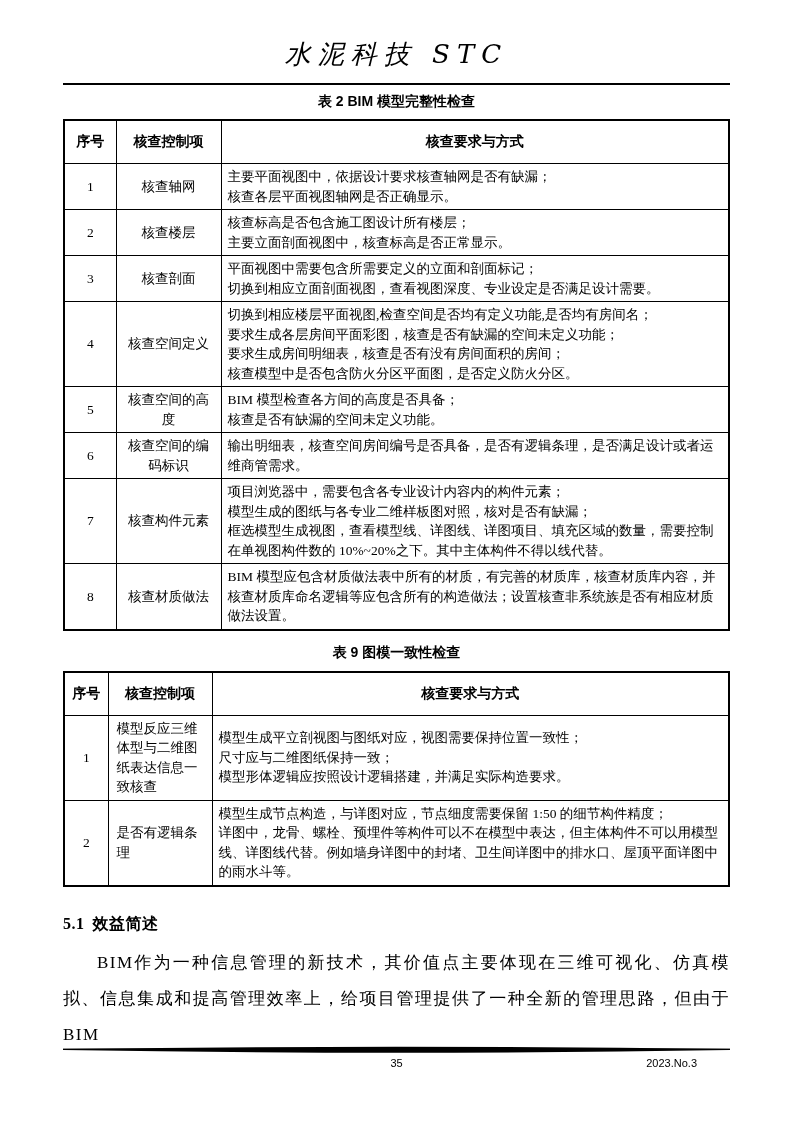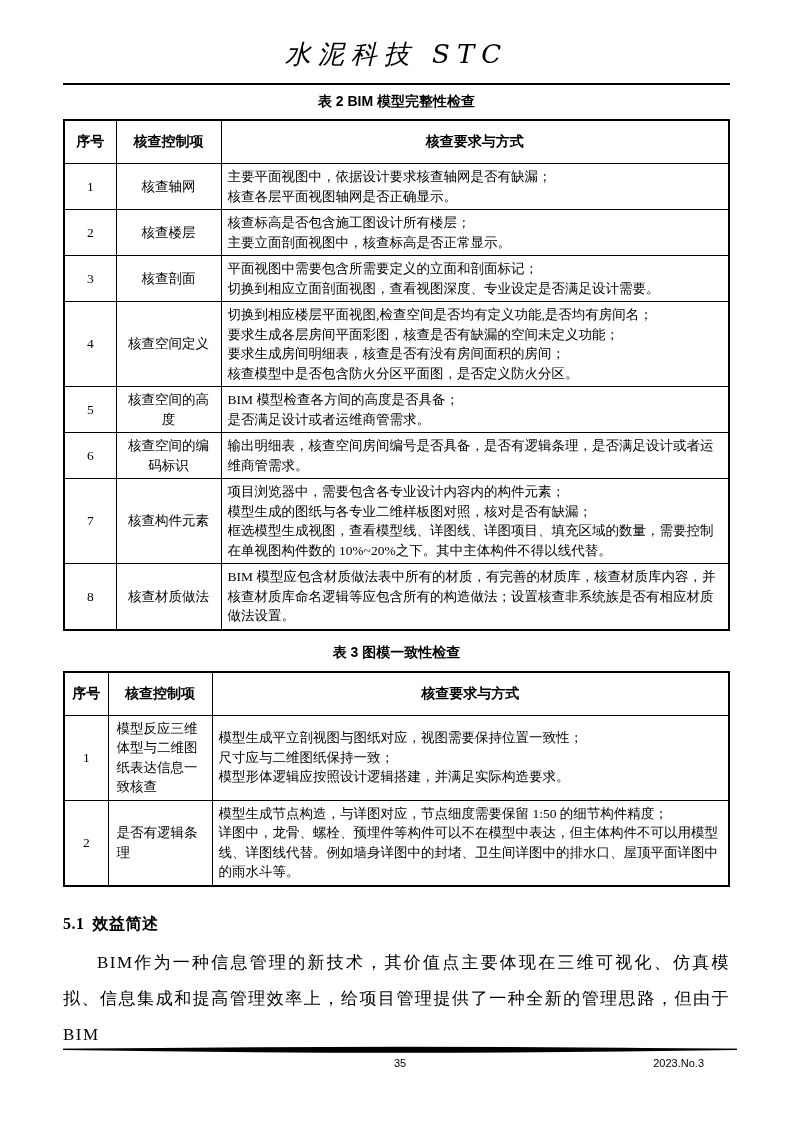--- a/index.html
+++ b/index.html
@@ -54,21 +54,21 @@
     font-family:Liberation Serif, serif;font-weight:bold;
     font-size:16px;line-height:22px;margin:26px 0 0 0;letter-spacing:0.5px;
   }
   .sec-h2 .h-num{margin-right:8px;}
 
   .body-par{
     margin:10px 0 0 0;font-size:17px;line-height:36px;letter-spacing:1.5px;
     text-align:justify;text-indent:2em;
   }
 
-  .footer{position:absolute;left:63px;right:56px;top:1046px;height:30px;}
+  .footer{position:absolute;left:63px;right:63px;top:1046px;height:30px;}
   .footer-rule{display:block;width:100%;height:9px;}
   .footer-nums{
     position:relative;text-align:center;
     font-family:"Liberation Sans","DejaVu Sans",sans-serif;font-size:11px;
     line-height:14px;margin-top:1px;
   }
   .issue{position:absolute;right:33px;top:0;}
 </style>
 </head>
 <body>
@@ -125,21 +125,21 @@
             <div>要求生成各层房间平面彩图，核查是否有缺漏的空间未定义功能；</div>
             <div>要求生成房间明细表，核查是否有没有房间面积的房间；</div>
             <div>核查模型中是否包含防火分区平面图，是否定义防火分区。</div>
           </td>
         </tr>
         <tr>
           <td class="c-no">5</td>
           <td class="c-item">核查空间的高度</td>
           <td class="c-req">
             <div>BIM 模型检查各方间的高度是否具备；</div>
-            <div>是否满足设计或者运维商管需求。</div>
+            <div>核查是否有缺漏的空间未定义功能。</div>
           </td>
         </tr>
         <tr>
           <td class="c-no">6</td>
           <td class="c-item">核查空间的编码标识</td>
           <td class="c-req">
             <div>输出明细表，核查空间房间编号是否具备，是否有逻辑条理，是否满足设计或者运维商管需求。</div>
           </td>
         </tr>
         <tr>
@@ -154,21 +154,21 @@
         <tr>
           <td class="c-no">8</td>
           <td class="c-item">核查材质做法</td>
           <td class="c-req">
             <div>BIM 模型应包含材质做法表中所有的材质，有完善的材质库，核查材质库内容，并核查材质库命名逻辑等应包含所有的构造做法；设置核查非系统族是否有相应材质做法设置。</div>
           </td>
         </tr>
       </tbody>
   </table>
 
-  <div class="table-caption caption-t3">表 3 图模一致性检查</div>
+  <div class="table-caption caption-t3">表 9 图模一致性检查</div>
   <table class="check-table t3">
     <colgroup>
         <col class="col-no">
         <col class="col-item">
         <col class="col-req">
       </colgroup>
     <thead>
       <tr>
         <th>序号</th>
         <th>核查控制项</th>

